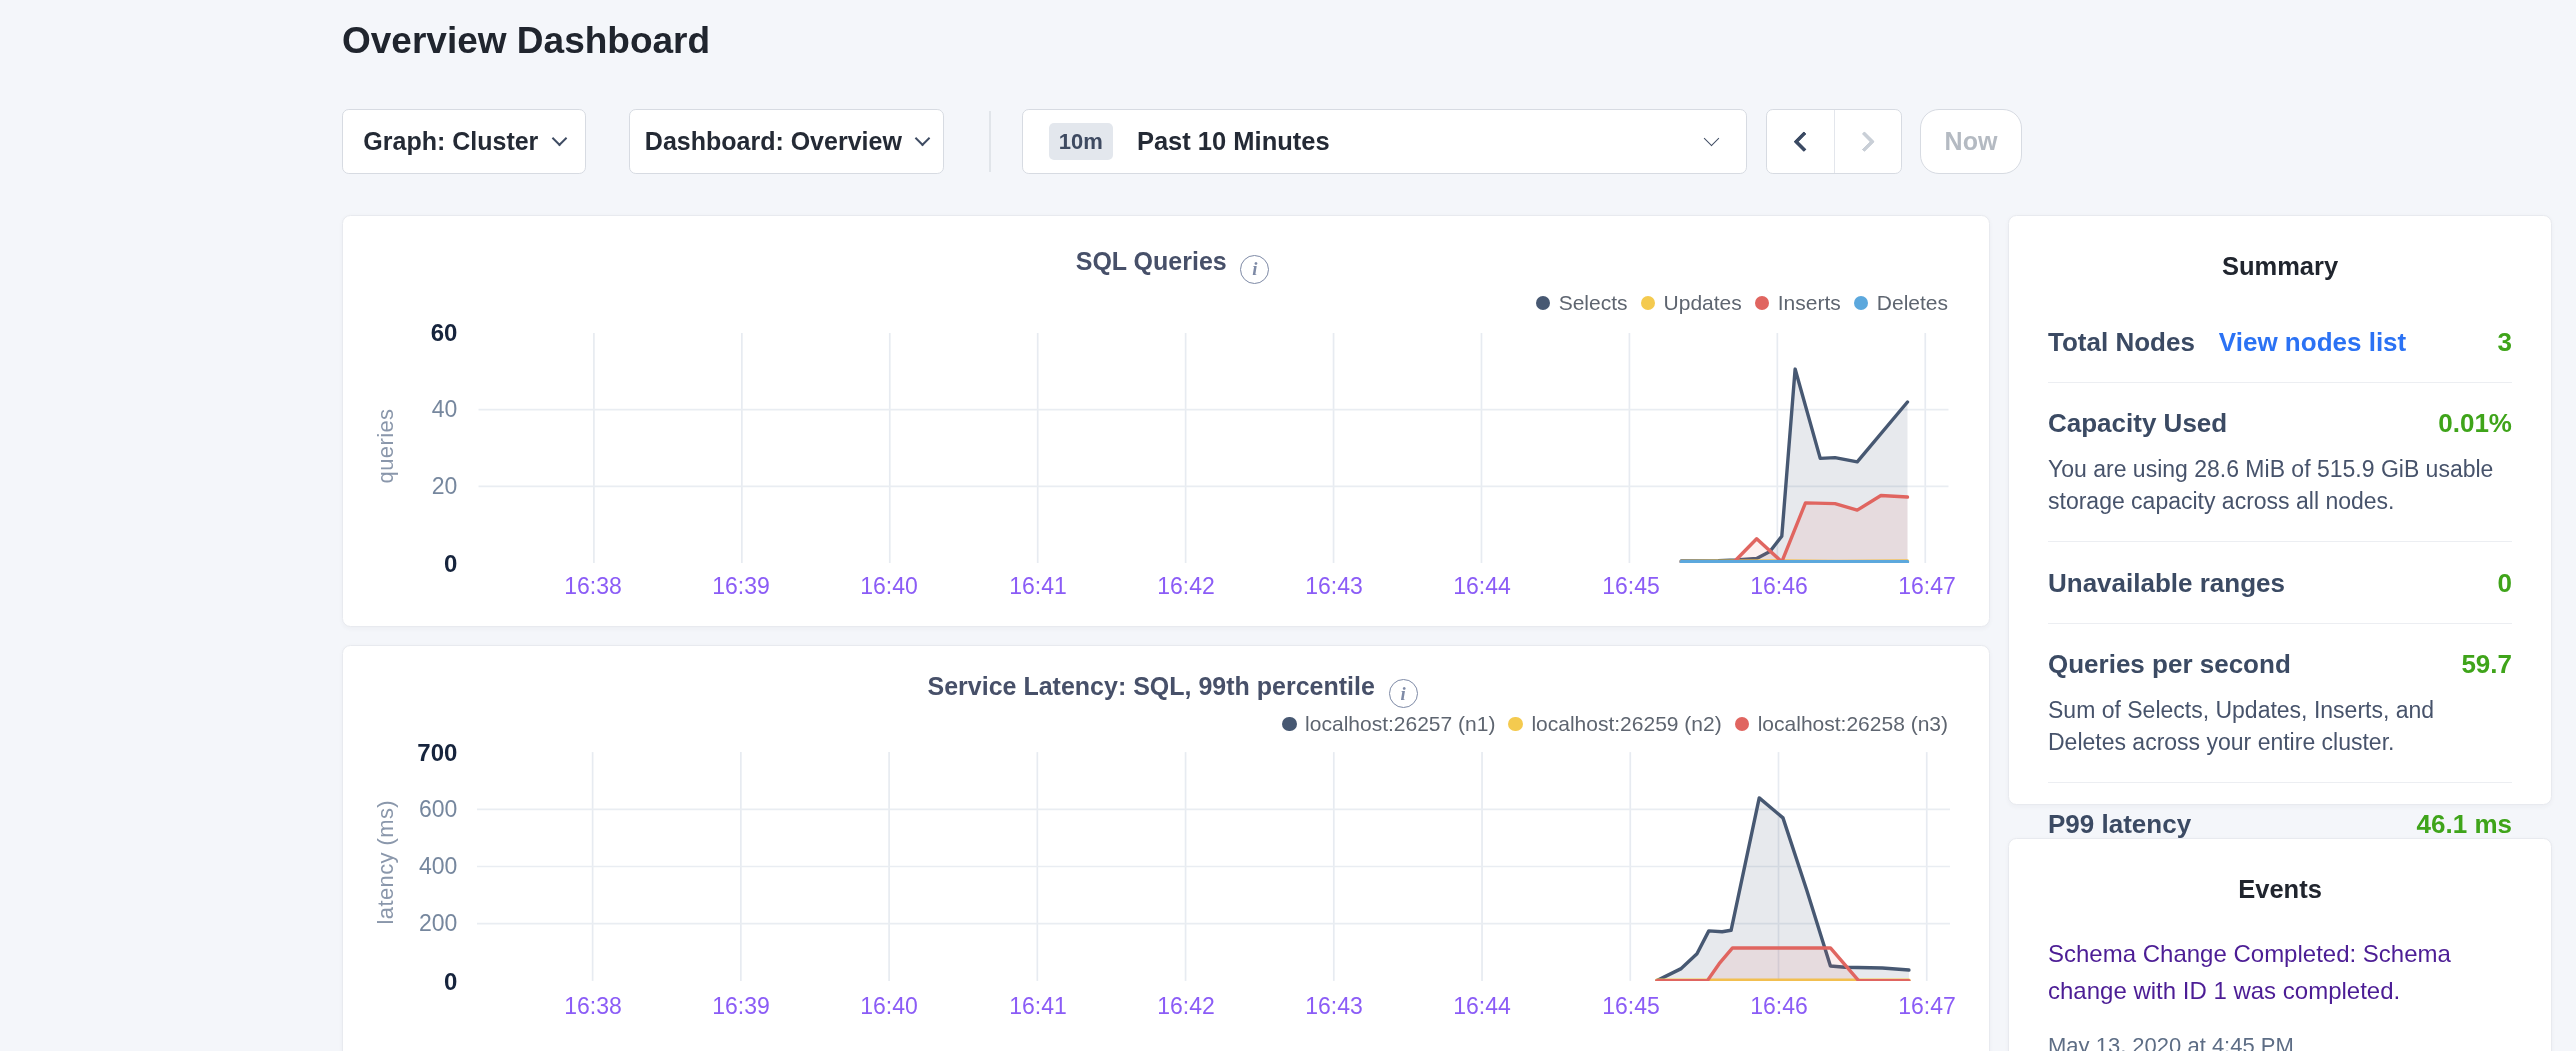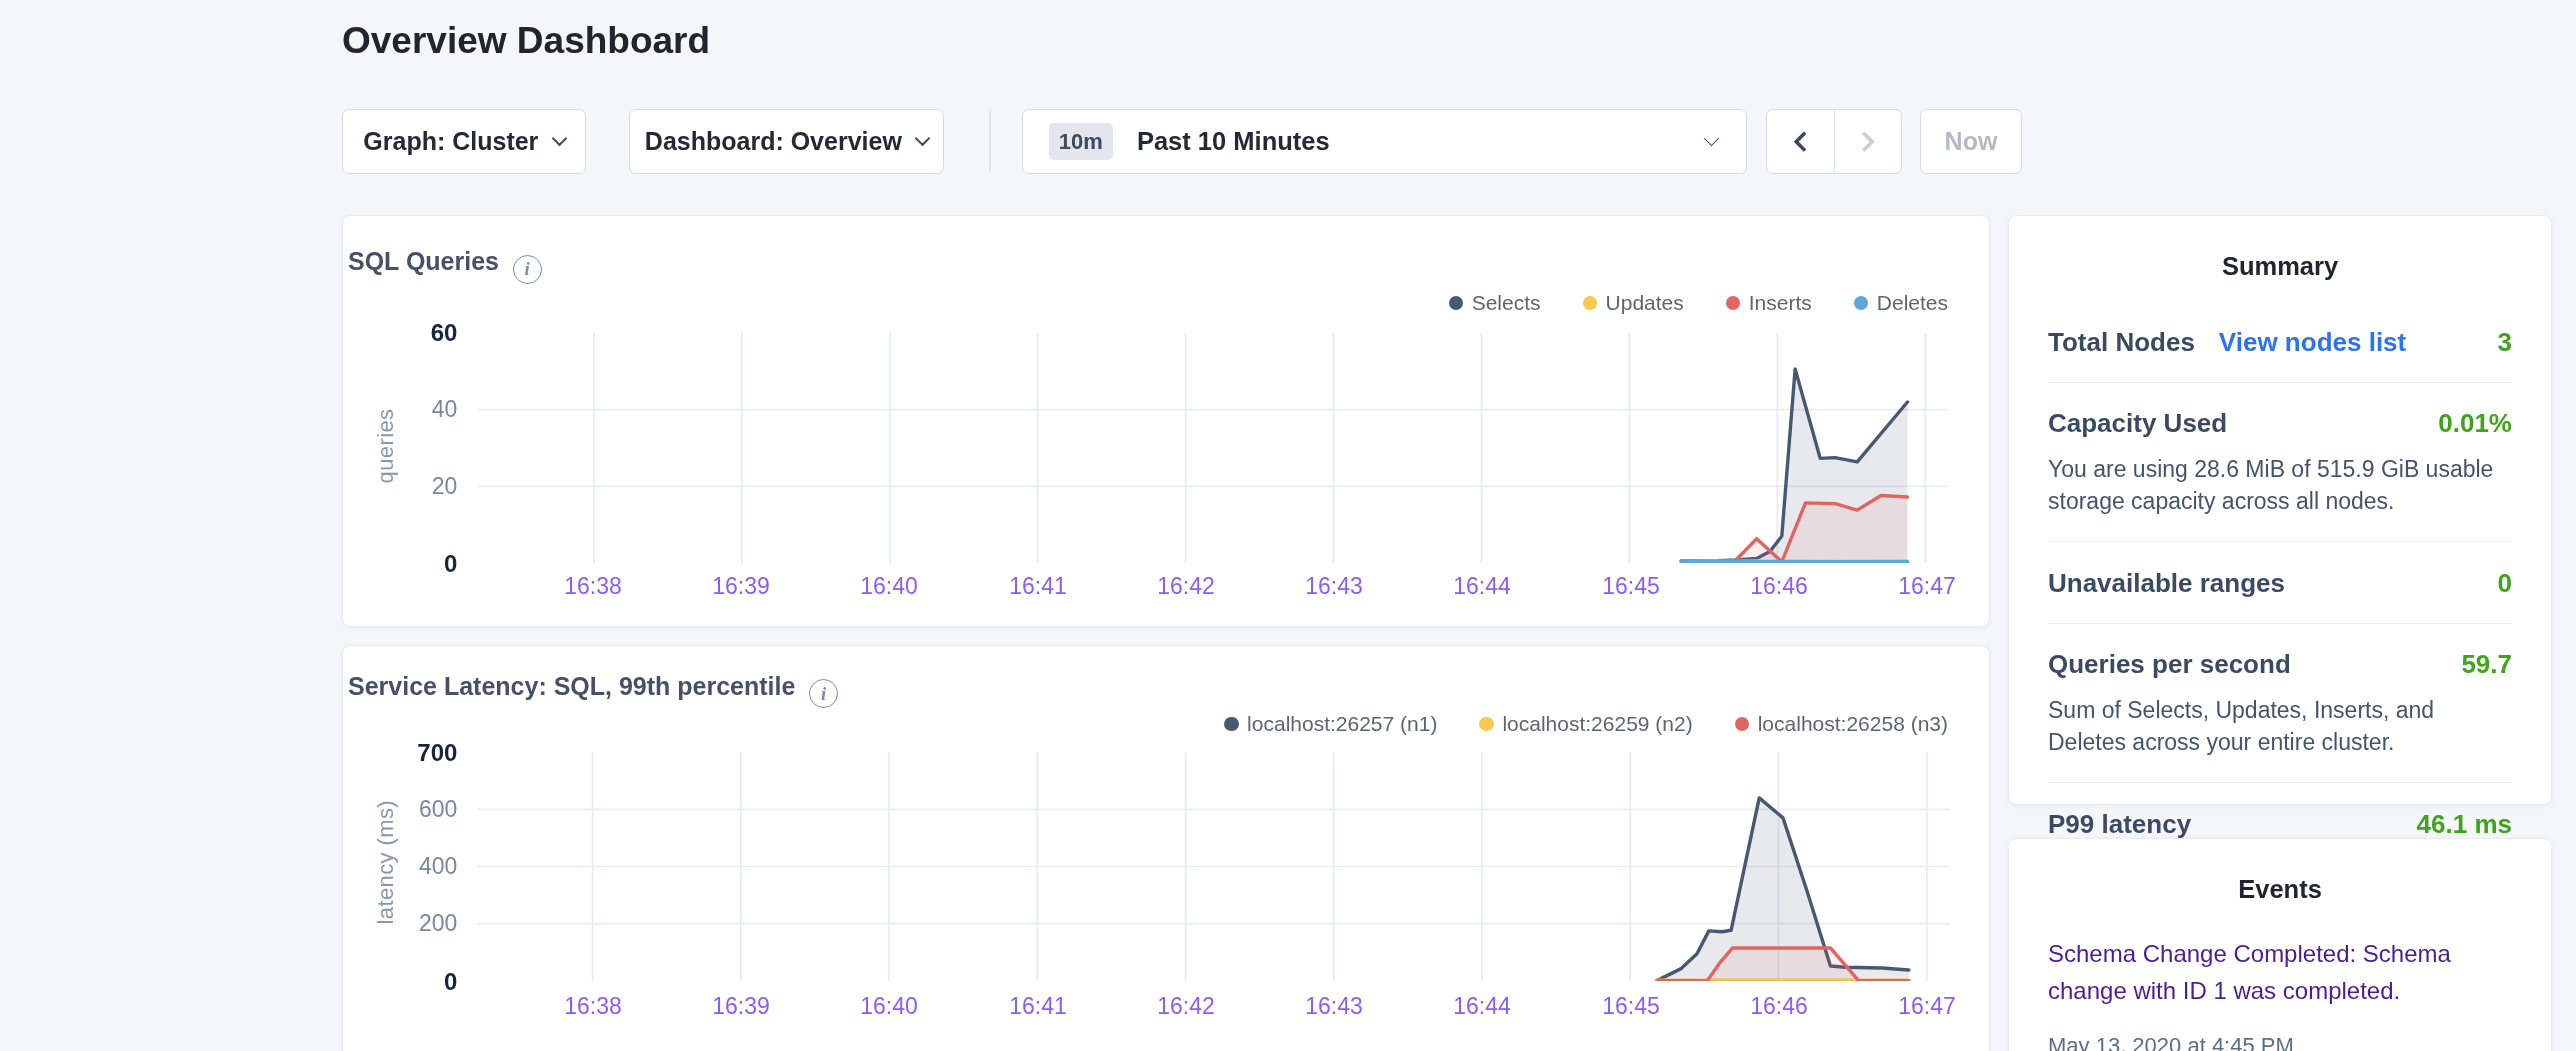--- a/index.html
+++ b/index.html
@@ -40,34 +40,34 @@
   .tw-label { font-size:25.5px; font-weight:700; color:#242a35; flex:1; text-align:left; }
   .time-select .chev { border-width:1.7px; margin-right:3.4px; }
   .arrow-group { position:absolute; left:1766px; top:109px; width:136px; height:65px;
     background:#fff; border:1.7px solid #d7dbe2; border-radius:6.8px; display:flex; }
   .arrow-btn { width:50%; display:flex; align-items:center; justify-content:center; cursor:pointer; }
   .arrow-btn + .arrow-btn { border-left:1.7px solid #e3e6ec; }
   .chev-left { width:15.3px; height:15.3px; border-right:4.3px solid #3b4a63; border-bottom:4.3px solid #3b4a63;
     transform:rotate(135deg); border-radius:1.7px; margin-left:6.8px;}
   .chev-right { width:15.3px; height:15.3px; border-right:4.3px solid #c9cfd7; border-bottom:4.3px solid #c9cfd7;
     transform:rotate(-45deg); border-radius:1.7px; margin-right:6.8px;}
-  .now-btn { left:1920px; width:102px; color:#b4bac2; cursor:default; }
+  .now-btn { left:1920px; width:102px; color:#b4bac2; cursor:default;border-radius:19px; }
 
   
   .card { position:absolute; background:#fff; border:1.7px solid #e8eaef; border-radius:8.5px;
     box-shadow:0 1.7px 4.3px rgba(40,50,70,.04); }
 
   .chart-card { left:342px; width:1648px; }
-  .chart-title-row { position:absolute; left:5px; right:0; }
+  .chart-title-row { position:absolute; left:13px; right:0; text-align:center; }
   .chart-title { font-size:25px; font-weight:700; color:#475069; }
   .info-icon { display:inline-flex; align-items:center; justify-content:center;
     width:29px; height:29px; border:1.7px solid #7e8aa6; border-radius:50%;
     color:#7e8aa6; font-size:18.7px; font-weight:700; margin-left:13.6px; vertical-align:-5.1px;
     font-family:"Liberation Serif", serif; font-style:italic;}
-  .legend { position:absolute; right:41px; display:flex; gap:42px; }
+  .legend { position:absolute; right:41px; display:flex; gap:13px; }
   .legend-item { display:flex; align-items:center; gap:8.5px; font-size:21px; color:#5e6570; }
   .legend-dot { width:14.5px; height:14.5px; border-radius:50%; }
   .ylabel { position:absolute; font-size:22px; color:#8a97ab; transform:rotate(-90deg);
     transform-origin:center; letter-spacing:0.4px; white-space:nowrap; }
   .ytick { position:absolute; width:94px; text-align:right; font-size:23px; color:#76879e; line-height:29px; }
   .ytick.strong { color:#16243d; font-weight:700; font-size:24px; }
   .xtick { position:absolute; width:136px; text-align:center; font-size:23px; color:#8b5cf6; }
   .plot { position:absolute; }
   .plot svg { display:block; }
 

